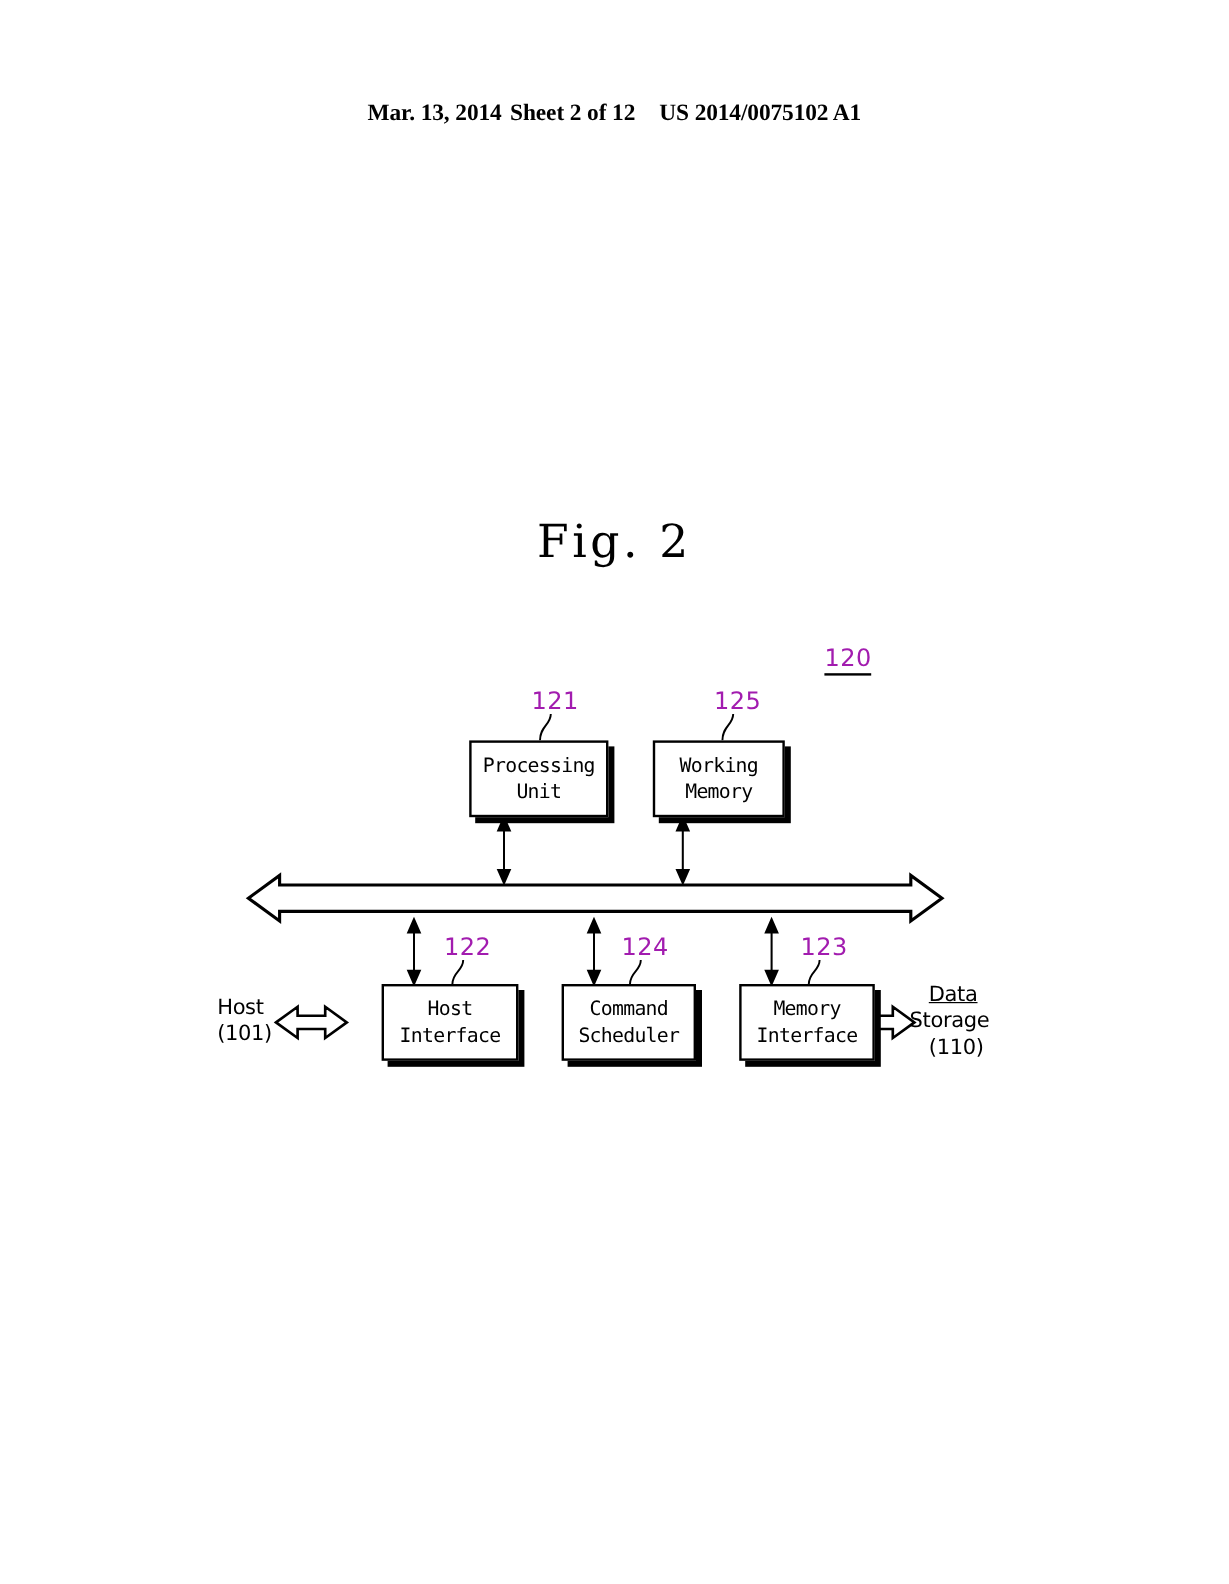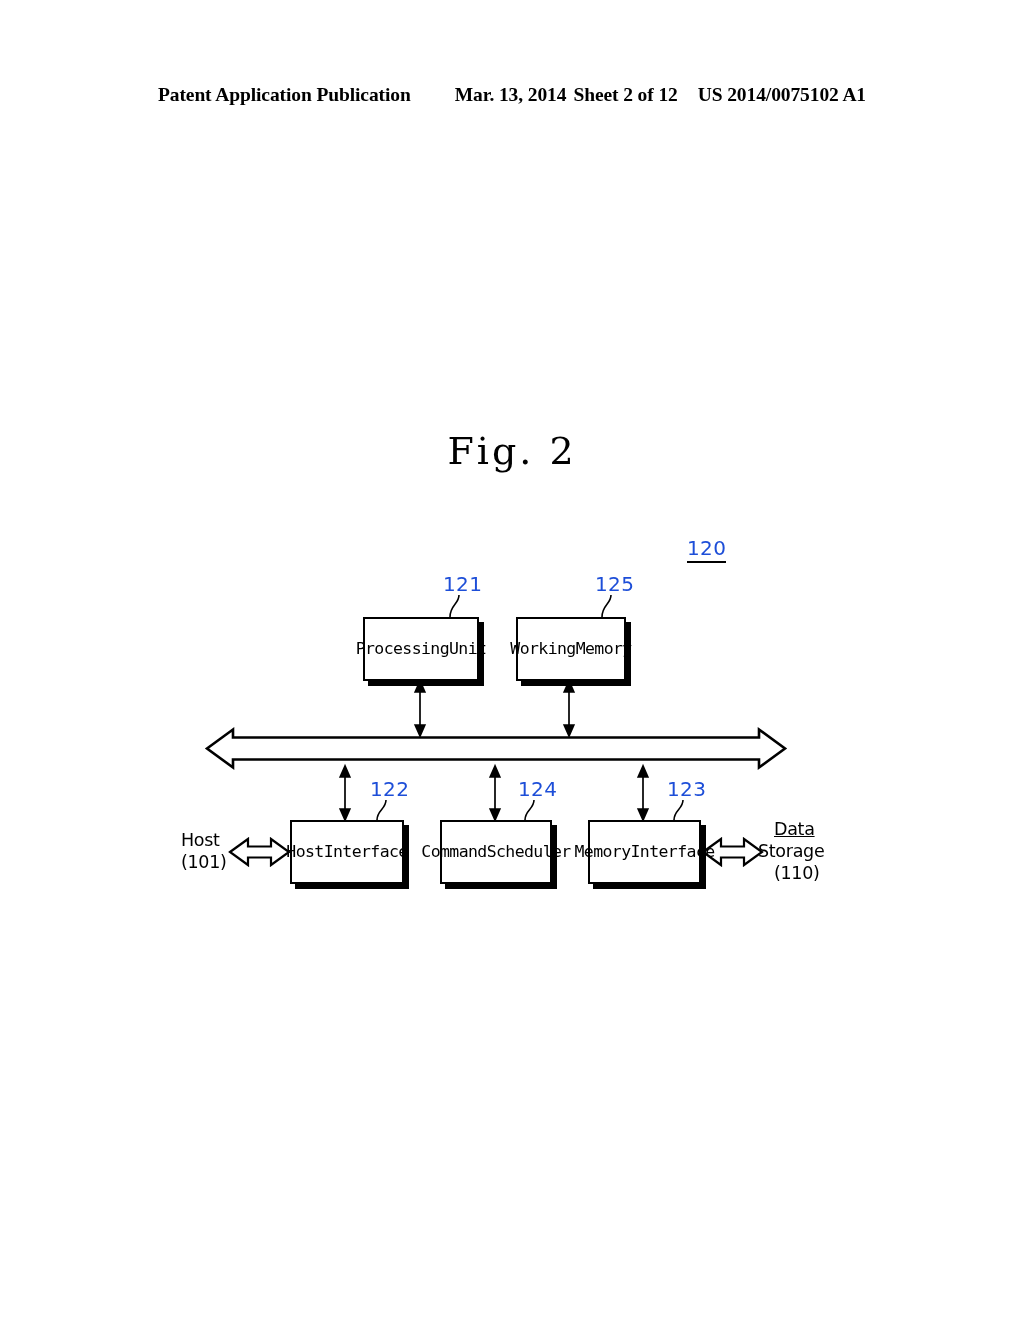--- a/index.html
+++ b/index.html
@@ -60,45 +60,46 @@
   #diagram svg { display: block; }
 
   
   .node {
     position: absolute;
     box-sizing: border-box;
     border: 2.4px solid #000;
     background: #ffffff;
     box-shadow: 5px 5px 0 0 #000;
     display: flex;
-    flex-direction: row;
+    flex-direction: column;
     align-items: center;
     justify-content: center;
     font-family: "DejaVu Sans Mono", "Liberation Mono", monospace;
     font-size: 16.5px;
     line-height: 1.32;
     letter-spacing: -0.6px;
     text-align: center;
     color: #000;
+    margin-left: 28px;
   }
   .node span { display: block; white-space: nowrap; }
 
   #node-processing-unit { left: 363px; top: 617px; width: 116px; height: 64px; }
   #node-working-memory  { left: 516px; top: 617px; width: 110px; height: 64px; }
   #node-host-interface  { left: 290px; top: 820px; width: 114px; height: 64px; }
   #node-command-scheduler{left: 440px; top: 820px; width: 112px; height: 64px; }
   #node-memory-interface{ left: 588px; top: 820px; width: 113px; height: 64px; }
 
   
   .ref-num {
     position: absolute;
     font-family: "DejaVu Sans", "Liberation Sans", sans-serif;
     font-size: 20px;
     letter-spacing: 0.4px;
-    color: #1d4ed8;
+    color: #a21caf;
     white-space: nowrap;
   }
   #ref-120 {
     left: 687px; top: 536px;
     border-bottom: 2px solid #000;
     padding-bottom: 1px;
   }
   #ref-121 { left: 443px; top: 572px; }
   #ref-125 { left: 595px; top: 572px; }
   #ref-122 { left: 370px; top: 777px; }
@@ -116,21 +117,20 @@
   }
   #label-host { left: 181px; top: 829px; text-align: left; }
   #label-data-storage { left: 758px; top: 818px; text-align: left; }
   #label-data-storage .ln1 { padding-left: 16px; text-decoration: underline; }
   #label-data-storage .ln3 { padding-left: 16px; }
 </style>
 </head>
 <body>
 
 <div id="page-header">
-  <span class="hdr-pub">Patent Application Publication</span>
   <span class="hdr-date">Mar. 13, 2014</span>
   <span class="hdr-sheet">Sheet 2 of 12</span>
   <span class="hdr-num">US 2014/0075102 A1</span>
 </div>
 
 <div id="fig-title">Fig. 2</div>
 
 <div id="diagram">
 <svg width="1024" height="1320" viewBox="0 0 1024 1320" xmlns="http://www.w3.org/2000/svg">
 

